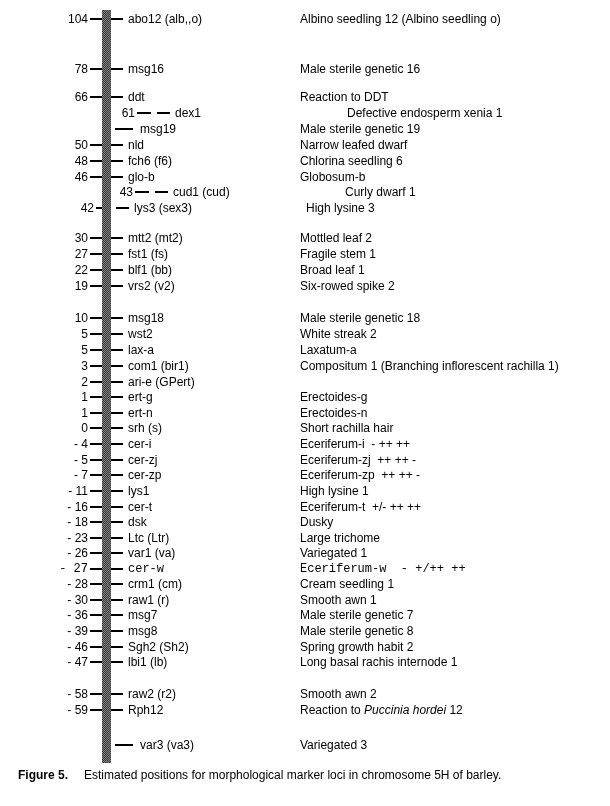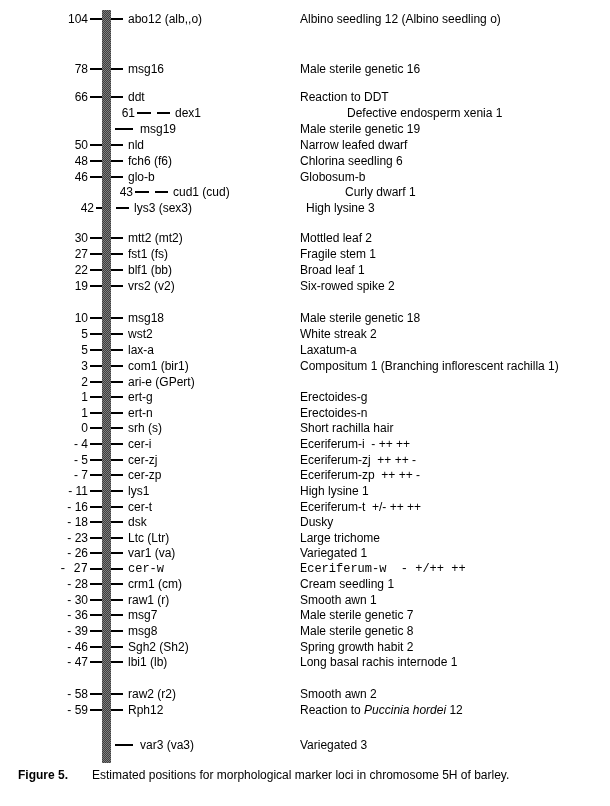--- a/index.html
+++ b/index.html
@@ -62,21 +62,21 @@
   .locus-row.dash-only .gene { left: 140px; }
   .caption {
     position: absolute;
     left: 18px;
     top: 766px;
     width: 556px;
     line-height: 18px;
     padding-left: 37px;
     text-indent: -37px;
   }
-  .caption b { margin-right: 24px; }
+  .caption b { margin-right: 16px; }
 </style>
 </head>
 <body>
 
 <div id="figure">
   <div class="chromosome-bar"></div>
   <div>
       <div class="locus-row" style="top: 11px;">
     <span class="pos">104</span>
     <span class="tick tick-left"></span>

